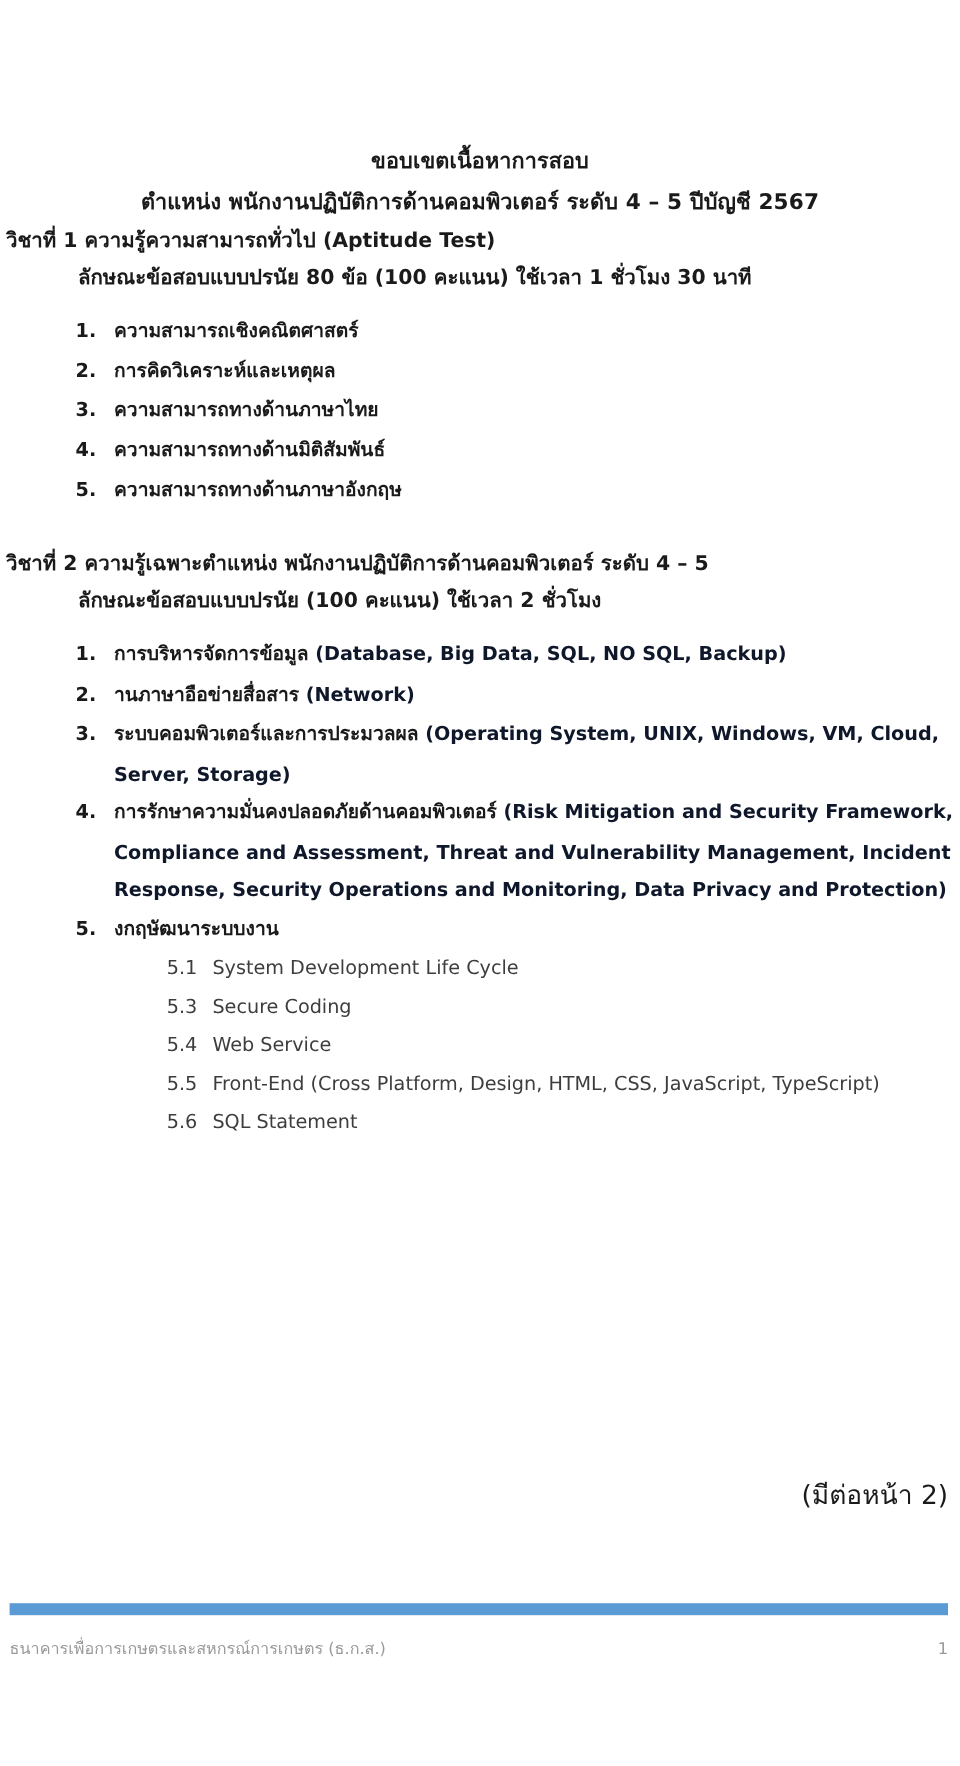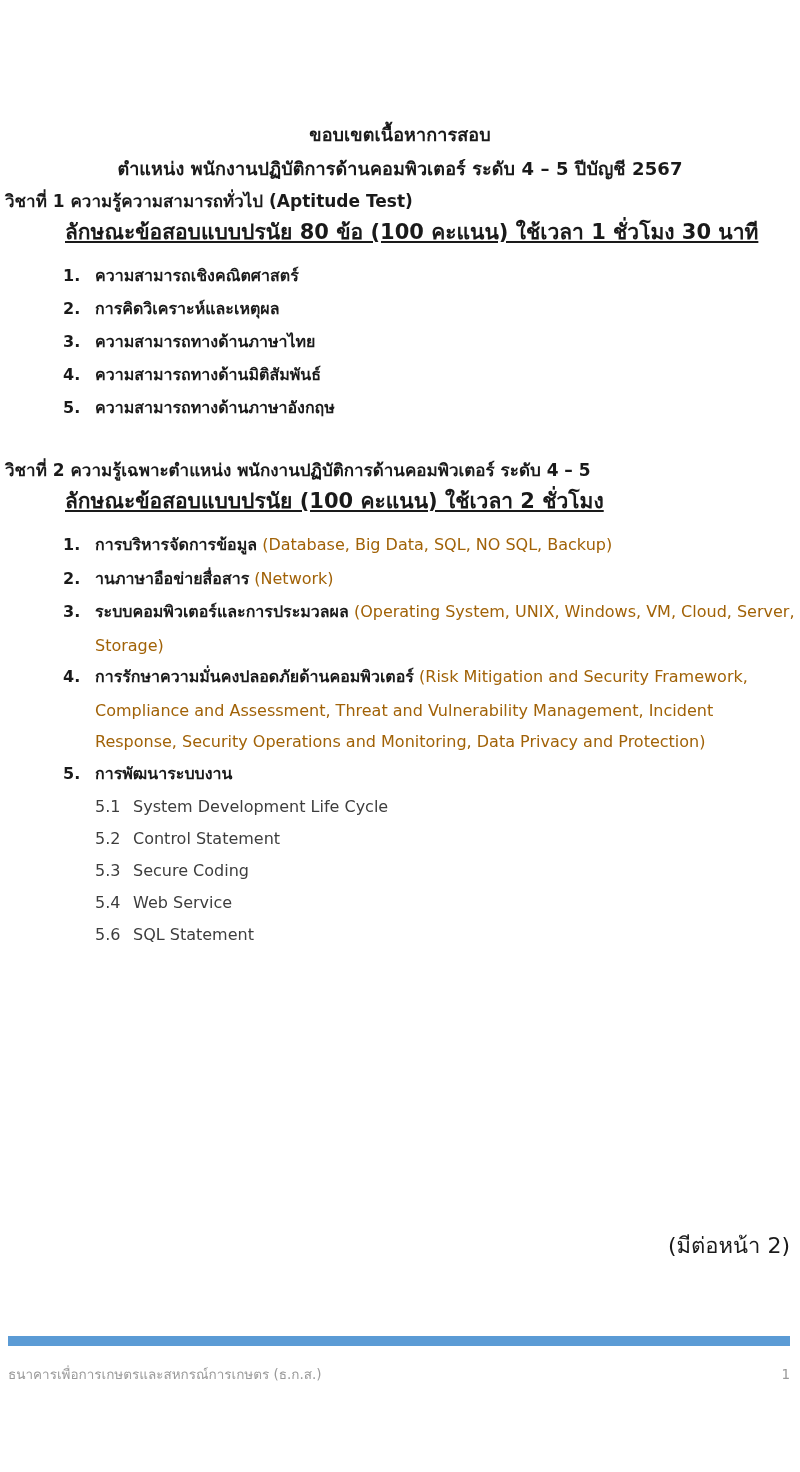--- a/index.html
+++ b/index.html
@@ -52,25 +52,24 @@
   
   .section {
     padding-left: 5px;
   }
   .section-heading {
     font-size: 17px;
     font-weight: 700;
     line-height: 31px;
   }
   .section-subheading {
-    font-size: 21px;
+    font-size: 17px;
     font-weight: 700;
     line-height: 31px;
     padding-left: 60px;
-    text-decoration: underline;
   }
 
   
   .num-list {
     margin: 12px 0 0 0;
     padding: 0;
     list-style: none;
   }
   .num-list > li {
     position: relative;
@@ -84,22 +83,22 @@
     left: 58px;
     top: 0;
     font-weight: 700;
     font-size: 16px;
   }
   .list-thai {
     font-weight: 700;
     font-family: Liberation Mono, monospace;
   }
   .list-en {
-    font-weight: 400;
-    color: #a16207;
+    font-weight: 700;
+    color: #0f172a;
   }
 
   
   .list-compact > li {
     line-height: 32px;
   }
 
   
   .list-wrap > li {
     line-height: 31.5px;
@@ -111,20 +110,21 @@
     padding: 0;
     list-style: none;
   }
   .sub-list > li {
     position: relative;
     padding-left: 38px;
     font-size: 16px;
     line-height: 32px;
     font-weight: 400;
     color: #3d3d3d;
+    margin-left: 44px;
   }
   .sub-list > li .sub-marker {
     position: absolute;
     left: 0;
     top: 0;
     font-weight: 400;
     color: #3d3d3d;
   }
 
   
@@ -230,38 +230,38 @@
         <li>
           <span class="marker">3.</span>
           <span class="list-thai">ระบบคอมพิวเตอร์และการประมวลผล</span><span class="list-en"> (Operating System, UNIX, Windows, VM, Cloud, Server, Storage)</span>
         </li>
         <li>
           <span class="marker">4.</span>
           <span class="list-thai">การรักษาความมั่นคงปลอดภัยด้านคอมพิวเตอร์</span><span class="list-en"> (Risk Mitigation and Security Framework, Compliance and Assessment, Threat and Vulnerability Management, Incident Response, Security Operations and Monitoring, Data Privacy and Protection)</span>
         </li>
         <li>
           <span class="marker">5.</span>
-          <span class="list-thai">การพัฒนาระบบงาน</span>
+          <span class="list-thai">งกฤษัฒนาระบบงาน</span>
 
           <ul class="sub-list">
             <li>
               <span class="sub-marker">5.1</span>
               <span>System Development Life Cycle</span>
             </li>
             <li>
-              <span class="sub-marker">5.2</span>
-              <span>Control Statement</span>
-            </li>
-            <li>
               <span class="sub-marker">5.3</span>
               <span>Secure Coding</span>
             </li>
             <li>
               <span class="sub-marker">5.4</span>
               <span>Web Service</span>
+            </li>
+            <li>
+              <span class="sub-marker">5.5</span>
+              <span>Front-End (Cross Platform, Design, HTML, CSS, JavaScript, TypeScript)</span>
             </li>
             <li>
               <span class="sub-marker">5.6</span>
               <span>SQL Statement</span>
             </li>
           </ul>
         </li>
       </ol>
     </div>
 

